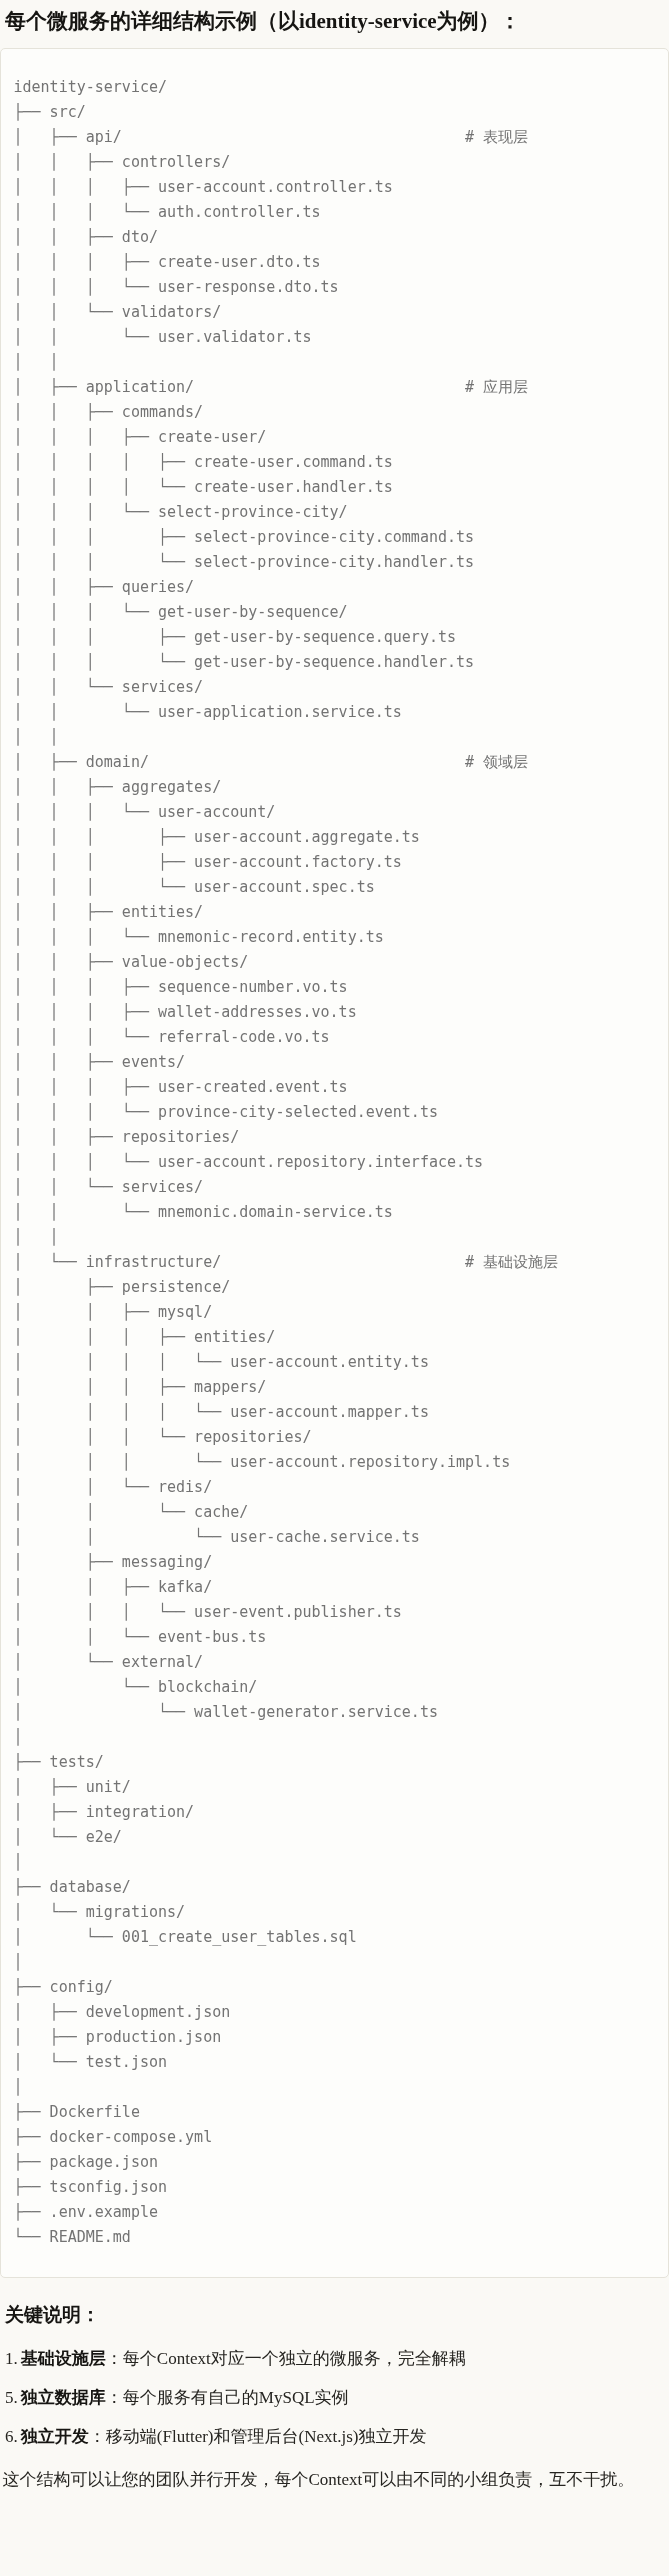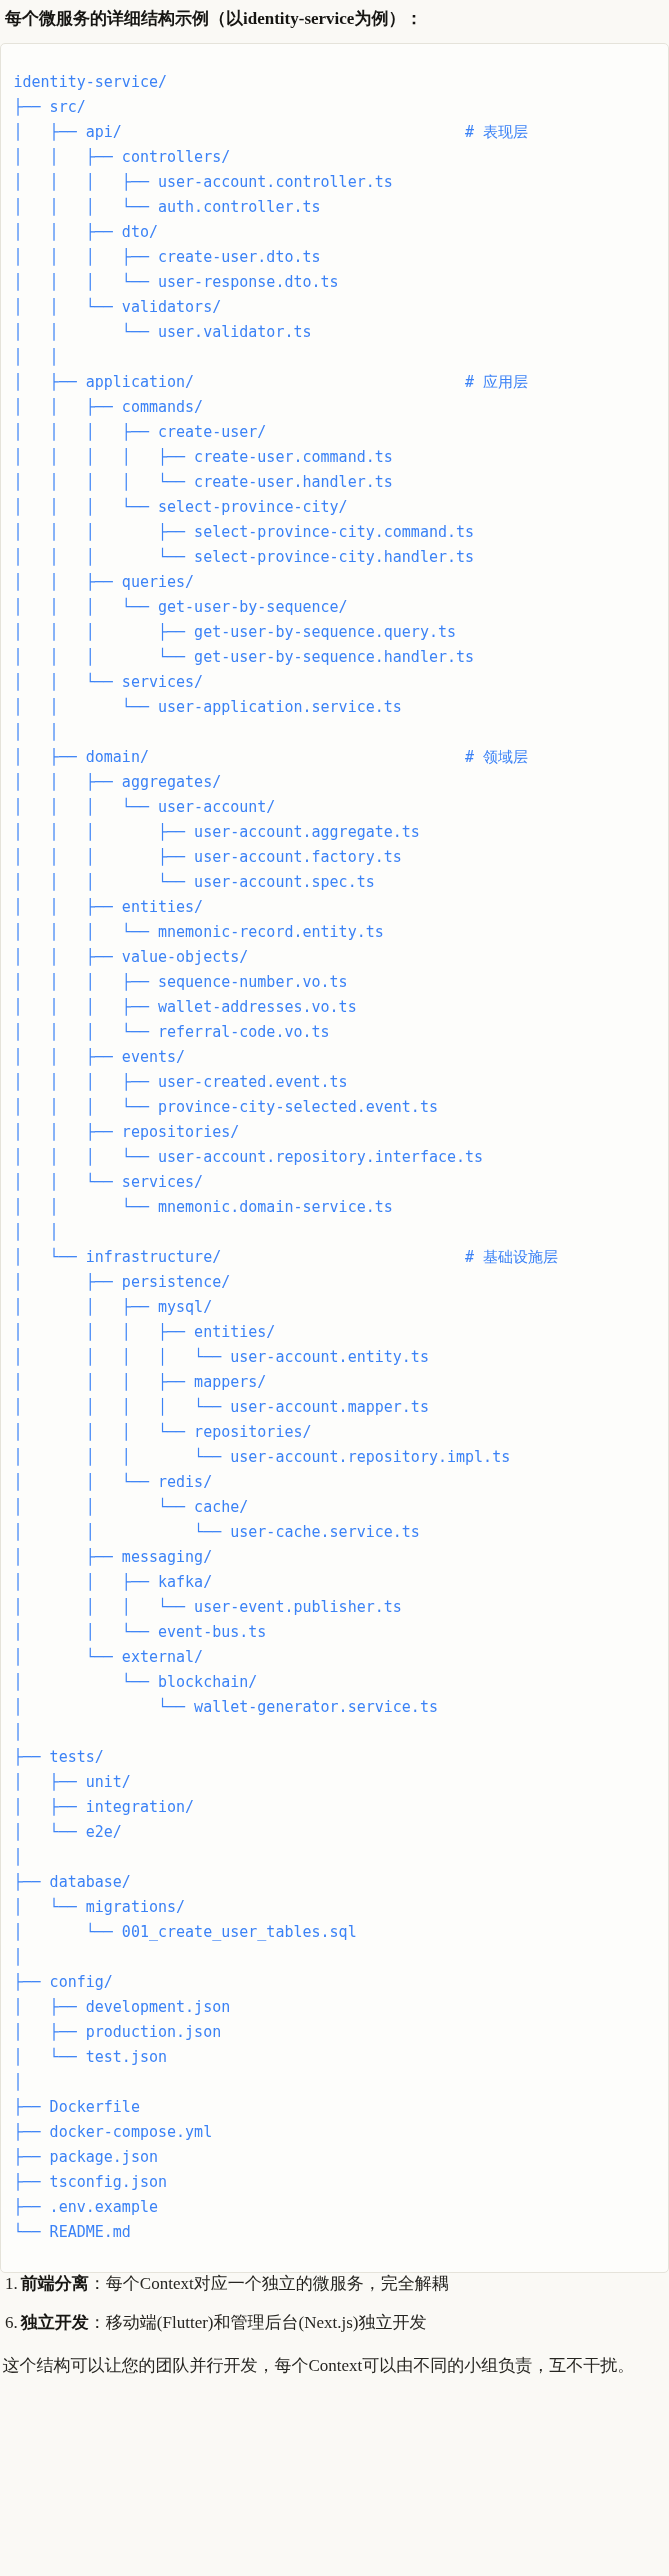--- a/index.html
+++ b/index.html
@@ -8,40 +8,40 @@
     background: #faf9f5;
     color: #1d1c19;
     font-family: "Liberation Serif", "DejaVu Serif", serif;
   }
   .page {
     width: 669px;
     box-sizing: border-box;
     padding: 6.3px 0 11.3px 0;
   }
   .doc-title {
-    font-size: 17px;
+    font-size: 21px;
     font-weight: bold;
     margin: 1.3px 5px 13px 5px;
     line-height: 1.3;
     color: #161512;
   }
   .code-block {
     box-sizing: border-box;
     width: 100%;
     background: #fdfdfb;
     border: 0.6px solid #e5e3da;
     border-radius: 5px;
     padding: 26px 12.5px 27.5px 12.5px;
   }
   .code-block pre {
     margin: 0;
     font-family: "DejaVu Sans Mono", "Liberation Mono", monospace;
     font-size: 15px;
     line-height: 25px;
-    color: #3b82f6;
+    color: #737373;
     white-space: pre;
   }
   .notes-heading {
     font-size: 19px;
     font-weight: bold;
     margin: 24px 5px 20px 5px;
     color: #161512;
   }
   .note-item {
     font-size: 17px;
@@ -153,28 +153,32 @@
 │   └── test.json
 │
 ├── Dockerfile
 ├── docker-compose.yml
 ├── package.json
 ├── tsconfig.json
 ├── .env.example
 └── README.md</pre>
   </div>
 
+  <div class="notes-heading">关键说明：</div>
 
   <div class="note-item">
-    <span class="num">1.</span><span class="term">前端分离</span><span class="desc">：每个Context对应一个独立的微服务，完全解耦</span>
+    <span class="num">1.</span><span class="term">基础设施层</span><span class="desc">：每个Context对应一个独立的微服务，完全解耦</span>
   </div>
 
 
 
 
+  <div class="note-item">
+    <span class="num">5.</span><span class="term">独立数据库</span><span class="desc">：每个服务有自己的MySQL实例</span>
+  </div>
 
   <div class="note-item">
     <span class="num">6.</span><span class="term">独立开发</span><span class="desc">：移动端(Flutter)和管理后台(Next.js)独立开发</span>
   </div>
 
   <div class="footer-text">这个结构可以让您的团队并行开发，每个Context可以由不同的小组负责，互不干扰。</div>
 
 </div>
 
 

